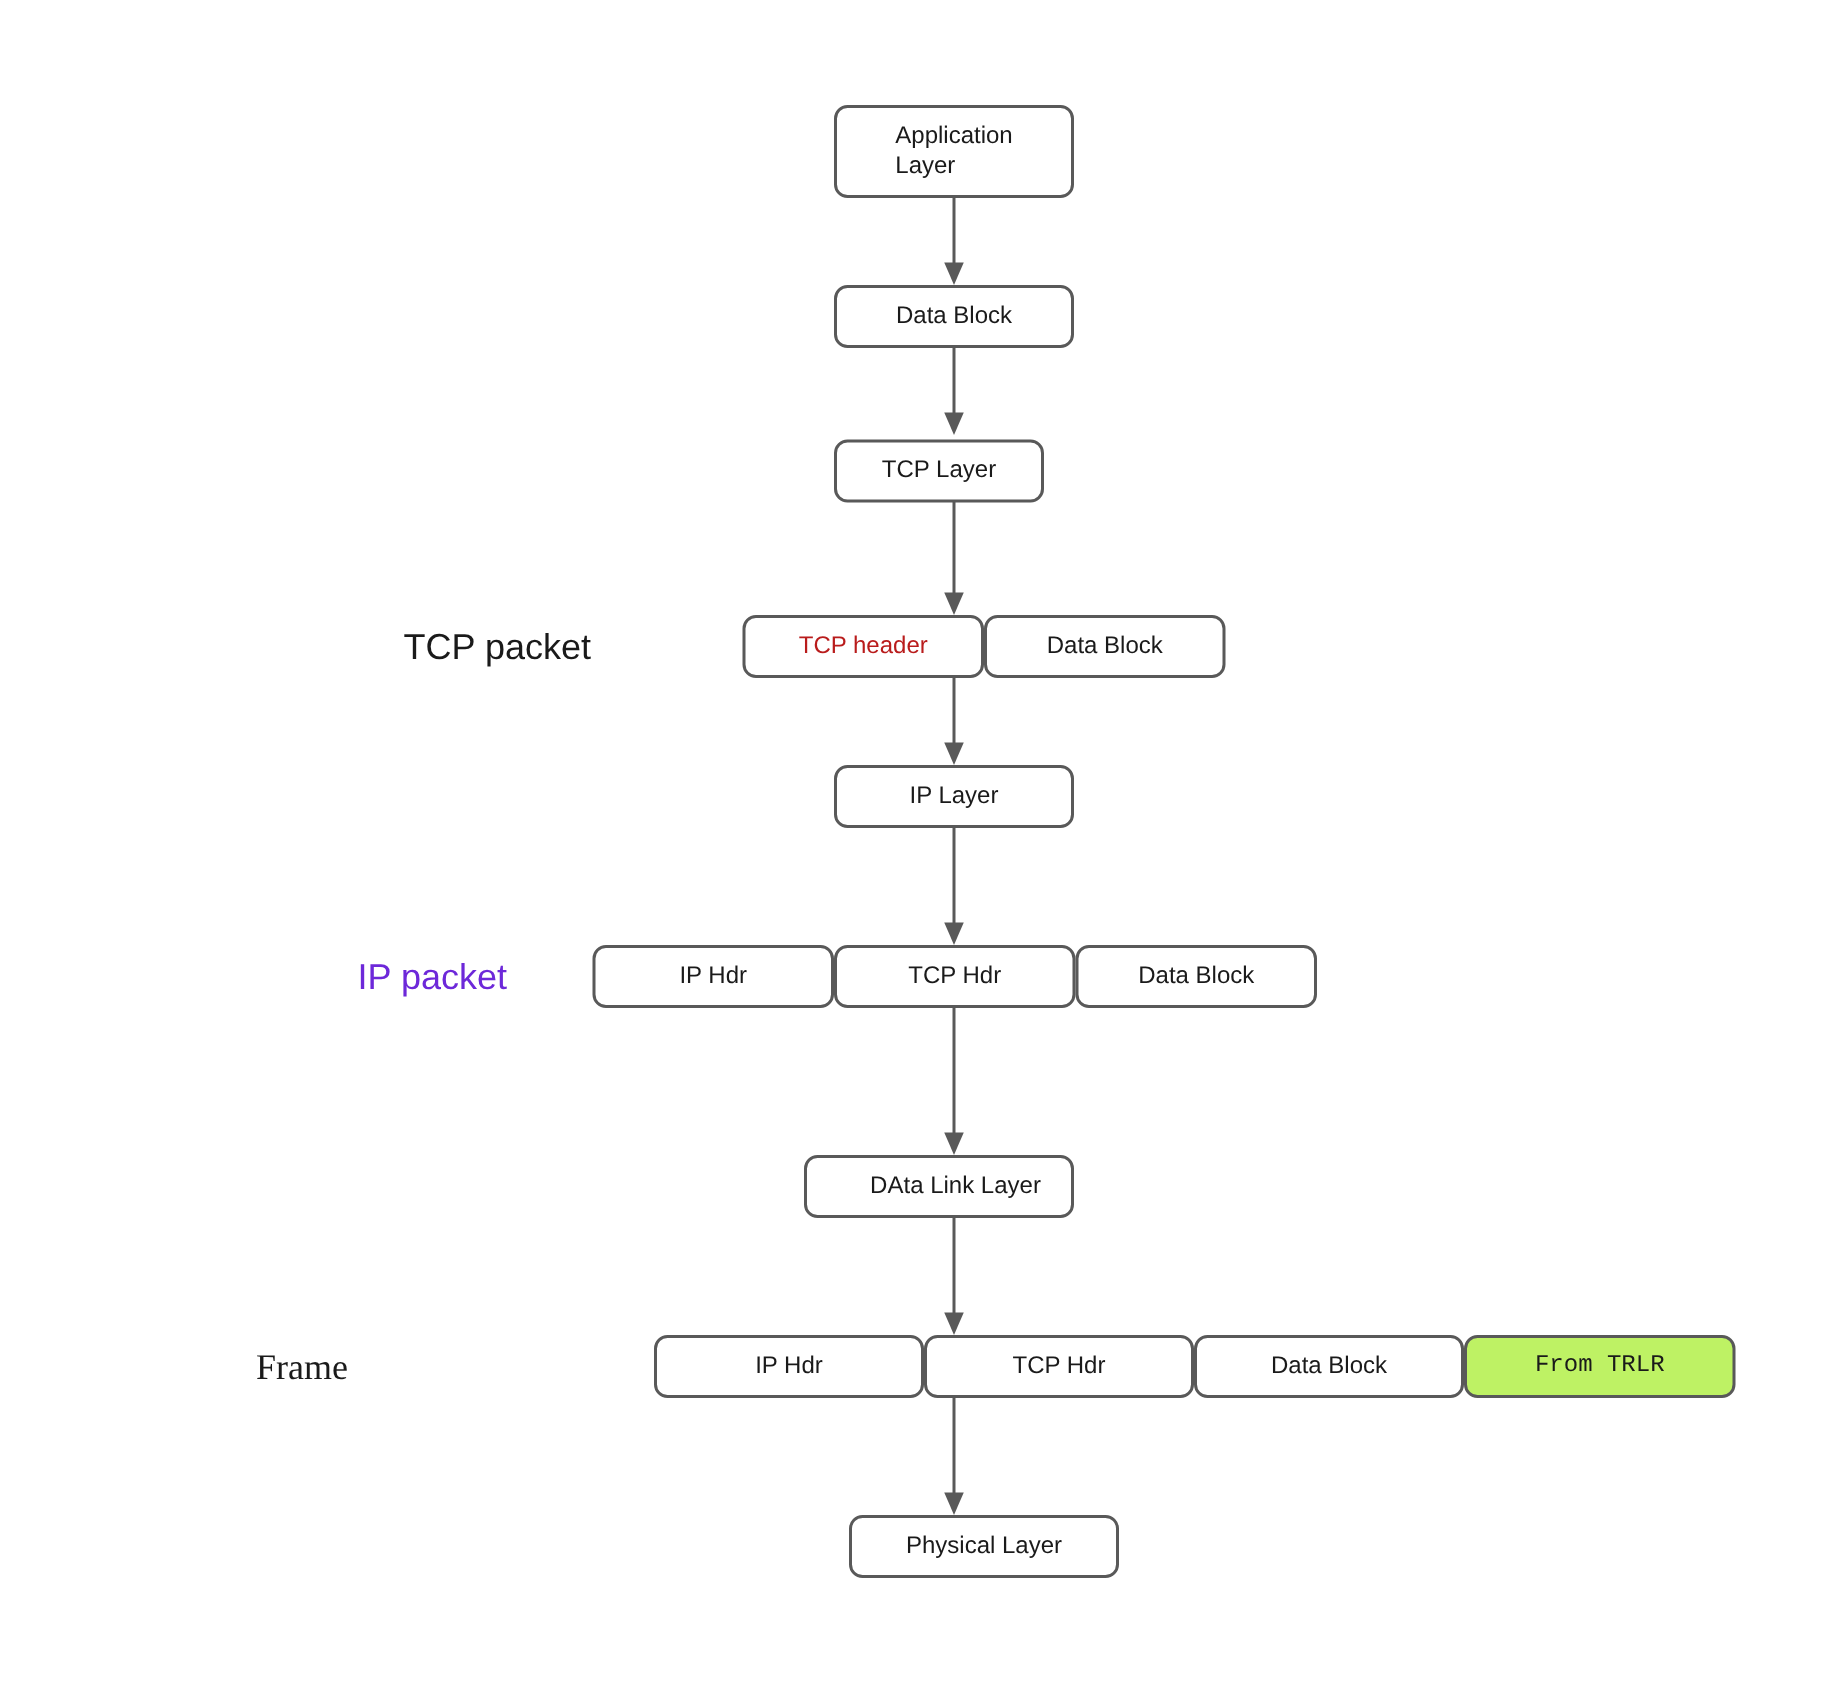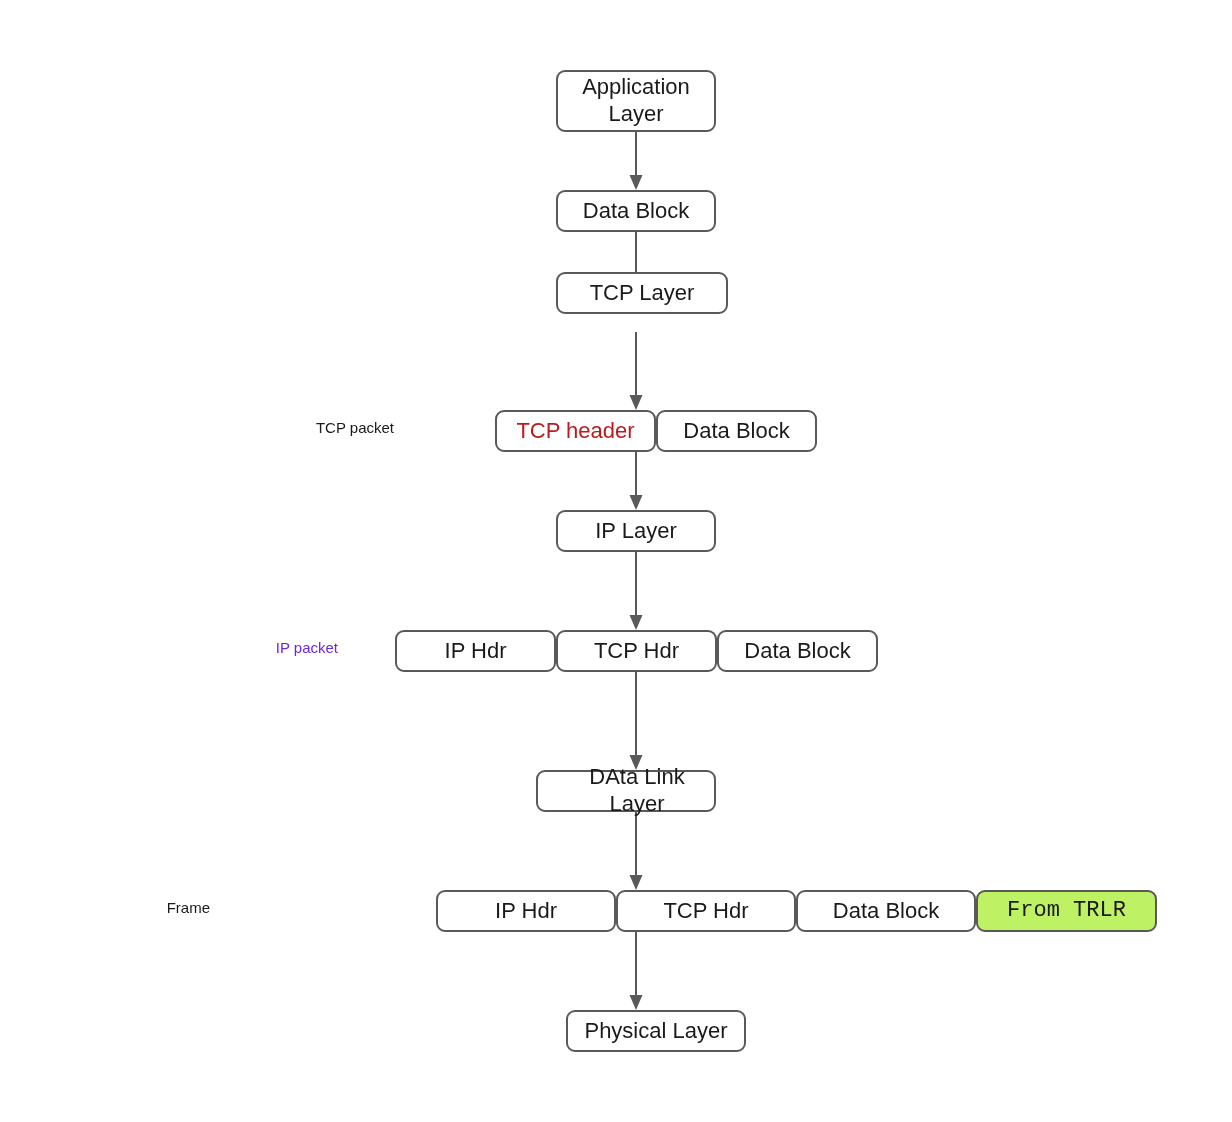--- a/index.html
+++ b/index.html
@@ -15,33 +15,32 @@
     font-family: "Liberation Sans", sans-serif;
     overflow: hidden;
   }
   .node {
     position: absolute;
     box-sizing: border-box;
     border: 2px solid #595959;
     border-radius: 9px;
     background: #ffffff;
     color: #1a1a1a;
-    font-size: 22px;
+    font-size: 16px;
     line-height: 1.22;
     display: flex;
     align-items: center;
     justify-content: center;
-    text-align: center;
     white-space: pre-line;
     z-index: 2;
   }
   .side-label {
     position: absolute;
     color: #1a1a1a;
-    font-size: 15px;
+    font-size: 24px;
     line-height: 1;
     white-space: nowrap;
     text-align: right;
     z-index: 2;
   }
   .edge {
     position: absolute;
     z-index: 1;
   }
   .edge svg { display: block; overflow: visible; }
@@ -94,29 +93,29 @@
     </div>
     <div class="edge" style="left: 625px; top: 932px; width: 22px; height: 78px;">
       <svg width="22" height="78" viewBox="0 0 22 78">
         <line x1="11" y1="0" x2="11" y2="64" stroke="#595959" stroke-width="2"></line>
         <polygon points="4.5,63 17.5,63 11,78" fill="#595959"></polygon>
       </svg>
     </div>
     <div class="node" style="left: 556px; top: 70px; width: 160px; height: 62px; border-color: rgb(89, 89, 89); background: rgb(255, 255, 255); color: rgb(26, 26, 26);">Application
 Layer</div>
     <div class="node" style="left: 556px; top: 190px; width: 160px; height: 42px; border-color: rgb(89, 89, 89); background: rgb(255, 255, 255); color: rgb(26, 26, 26);">Data Block</div>
-    <div class="node" style="left: 556px; top: 272px; width: 172px; height: 42px; border-color: rgb(89, 89, 89); background: rgb(255, 255, 255); color: rgb(26, 26, 26);">TCP Layer</div>
+    <div class="node" style="left: 556px; top: 293px; width: 140px; height: 42px; border-color: rgb(89, 89, 89); background: rgb(255, 255, 255); color: rgb(26, 26, 26);">TCP Layer</div>
     <div class="node" style="left: 495px; top: 410px; width: 161px; height: 42px; border-color: rgb(89, 89, 89); background: rgb(255, 255, 255); color: #b91c1c;">TCP header</div>
     <div class="node" style="left: 656px; top: 410px; width: 161px; height: 42px; border-color: rgb(89, 89, 89); background: rgb(255, 255, 255); color: rgb(26, 26, 26);">Data Block</div>
     <div class="node" style="left: 556px; top: 510px; width: 160px; height: 42px; border-color: rgb(89, 89, 89); background: rgb(255, 255, 255); color: rgb(26, 26, 26);">IP Layer</div>
     <div class="node" style="left: 395px; top: 630px; width: 161px; height: 42px; border-color: rgb(89, 89, 89); background: rgb(255, 255, 255); color: rgb(26, 26, 26);">IP Hdr</div>
     <div class="node" style="left: 556px; top: 630px; width: 161px; height: 42px; border-color: rgb(89, 89, 89); background: rgb(255, 255, 255); color: rgb(26, 26, 26);">TCP Hdr</div>
     <div class="node" style="left: 717px; top: 630px; width: 161px; height: 42px; border-color: rgb(89, 89, 89); background: rgb(255, 255, 255); color: rgb(26, 26, 26);">Data Block</div>
     <div class="node" style="left: 536px; top: 770px; width: 180px; height: 42px; border-color: rgb(89, 89, 89); background: rgb(255, 255, 255); color: rgb(26, 26, 26); padding-left: 22px;">DAta Link Layer</div>
     <div class="node" style="left: 436px; top: 890px; width: 180px; height: 42px; border-color: rgb(89, 89, 89); background: rgb(255, 255, 255); color: rgb(26, 26, 26);">IP Hdr</div>
     <div class="node" style="left: 616px; top: 890px; width: 180px; height: 42px; border-color: rgb(89, 89, 89); background: rgb(255, 255, 255); color: rgb(26, 26, 26);">TCP Hdr</div>
     <div class="node" style="left: 796px; top: 890px; width: 180px; height: 42px; border-color: rgb(89, 89, 89); background: rgb(255, 255, 255); color: rgb(26, 26, 26);">Data Block</div>
     <div class="node" style="left: 976px; top: 890px; width: 181px; height: 42px; border-color: rgb(89, 89, 89); background: #bef264; color: rgb(26, 26, 26); font-family: Liberation Mono, monospace;">From TRLR</div>
     <div class="node" style="left: 566px; top: 1010px; width: 180px; height: 42px; border-color: rgb(89, 89, 89); background: rgb(255, 255, 255); color: rgb(26, 26, 26);">Physical Layer</div>
     <div class="side-label" style="left: 244px; top: 420px; width: 150px; color: rgb(26, 26, 26);">TCP packet</div>
     <div class="side-label" style="left: 188px; top: 640px; width: 150px; color: #6d28d9;">IP packet</div>
-    <div class="side-label" style="left: 60px; top: 900px; width: 150px; color: rgb(26, 26, 26);">Frame</div>
+    <div class="side-label" style="left: 82px; top: 900px; width: 150px; color: rgb(26, 26, 26); font-family: Liberation Serif, serif;">Frame</div>
   </div>
 
 </body></html>

